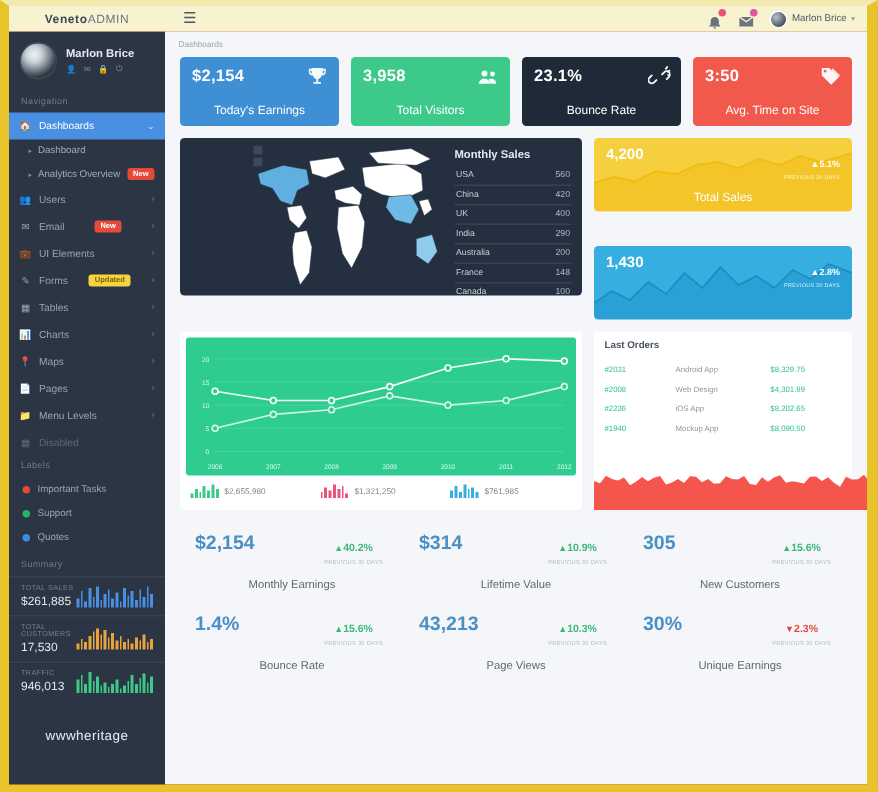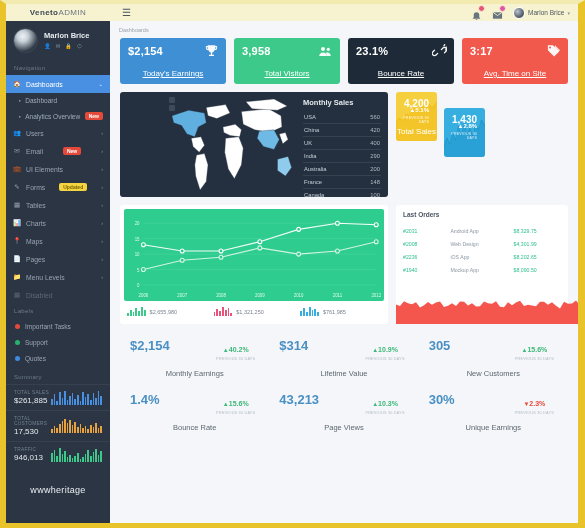--- a/index.html
+++ b/index.html
@@ -102,36 +102,36 @@
   
   .main { position:absolute; left:104px; right:0; top:17px; bottom:0; background:#f4f6f9; overflow:hidden; }
   .breadcrumb { font-size:5.5px; color:#9aa4ae; padding:6px 0 5px 9px; }
 
   .cards { display:flex; gap:8px; padding:0 10px; }
   .card {
     flex:1; height:46px; border-radius:3px; position:relative; padding:7px 8px;
     color:#fff; overflow:hidden;
   }
   .card .num { font-size:11px; font-weight:700; letter-spacing:.2px; }
-  .card .lbl { position:absolute; left:0; right:0; bottom:6px; text-align:center; font-size:8px;text-decoration:underline; }
+  .card .lbl { position:absolute; left:0; right:0; bottom:6px; text-align:center; font-size:8px; }
   .card .cicon { position:absolute; right:7px; top:6px; font-size:15px; opacity:.95; }
   .c-blue{background:#3e8fd4;} .c-green{background:#3cc98a;}
   .c-dark{background:#1f2a38;} .c-red{background:#f1594d;}
 
   .row2 { display:flex; gap:8px; padding:8px 10px 0; }
   .mapcard { flex: 0 0 268px; background:#24303f; border-radius:3px; display:flex; overflow:hidden; height:105px;padding-left:44px;}
   .mapwrap { flex:1; position:relative; }
   .mapctrl { position:absolute; left:5px; top:5px; display:flex; flex-direction:column; gap:2px; }
   .mapctrl i { width:6px;height:6px;background:#3c4a5c; display:block; border-radius:1px;}
   .salesbox { width:92px; padding:6px 7px 0; color:#c6cfd9; }
   .salesbox h4 { font-size:7.5px; color:#e4e9ee; font-weight:600; margin-bottom:4px;}
   .srow { display:flex; justify-content:space-between; font-size:5.8px; padding:3px 1px; border-bottom:1px solid #36424f;}
   .srow span:last-child{ color:#aeb8c2; }
 
-  .rightcol { flex:1; display:flex; flex-direction:row; gap:7px; }
+  .rightcol { flex:1; display:flex; flex-direction:column; gap:7px; }
   .minicard { height:49px; border-radius:3px; position:relative; overflow:hidden; padding:6px 8px; color:#fff;}
   .m-yellow{ background:#f5cf3d; }
   .m-cyan{ background:#36aee0;margin-top:16px; }
   .minicard .mnum { font-size:10px; font-weight:700; position:relative; z-index:2;}
   .minicard .mlbl { position:absolute; left:0; right:0; bottom:5px; text-align:center; font-size:8px; z-index:2;}
   .minicard .mpct { position:absolute; right:8px; top:6px; text-align:right; z-index:2; }
   .minicard .mpct b { font-size:6px; font-weight:700; }
   .minicard .mpct s { display:block; font-size:3.6px; text-decoration:none; opacity:.85; letter-spacing:.2px;}
   .minisvg { position:absolute; inset:0; width:100%; height:100%; z-index:1; }
 
@@ -415,21 +415,21 @@
         <div class="cicon">
           <svg viewBox="0 0 24 24" width="15" height="15" fill="none" stroke="#fff" stroke-width="2" stroke-linecap="round">
             <path d="M9 15l-2.5 2.5a3.5 3.5 0 0 1-5-5L4 10"></path>
               <path d="M15 9l2.5-2.5a3.5 3.5 0 0 1 5 5L20 14"></path>
             <path d="M19 3l1.5-2M21 6l2-1M21.5 9.5l2 .3"></path>
           </svg>
         </div>
         <div class="lbl">Bounce Rate</div>
       </div>
       <div class="card c-red">
-        <div class="num">3:17</div>
+        <div class="num">3:50</div>
         <div class="cicon">
           <svg viewBox="0 0 24 24" width="15" height="15" fill="#fff">
               <path d="M11 2H3v8l10 10 8-8L11 2zm-4.5 5A1.5 1.5 0 1 1 8 5.5 1.5 1.5 0 0 1 6.5 7z"></path>
               <path d="M14.5 2l8 8-6 6 1.7-3.5L13 6.5z" opacity=".85"></path>
             </svg>
         </div>
         <div class="lbl">Avg. Time on Site</div>
       </div>
     </div>
 

